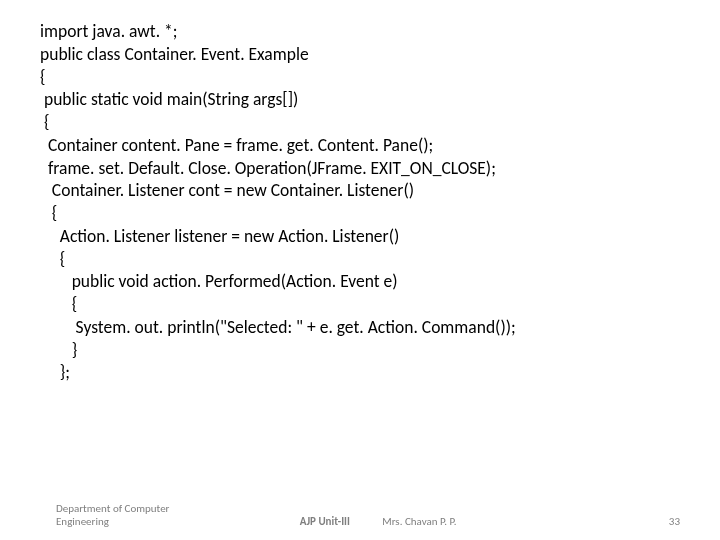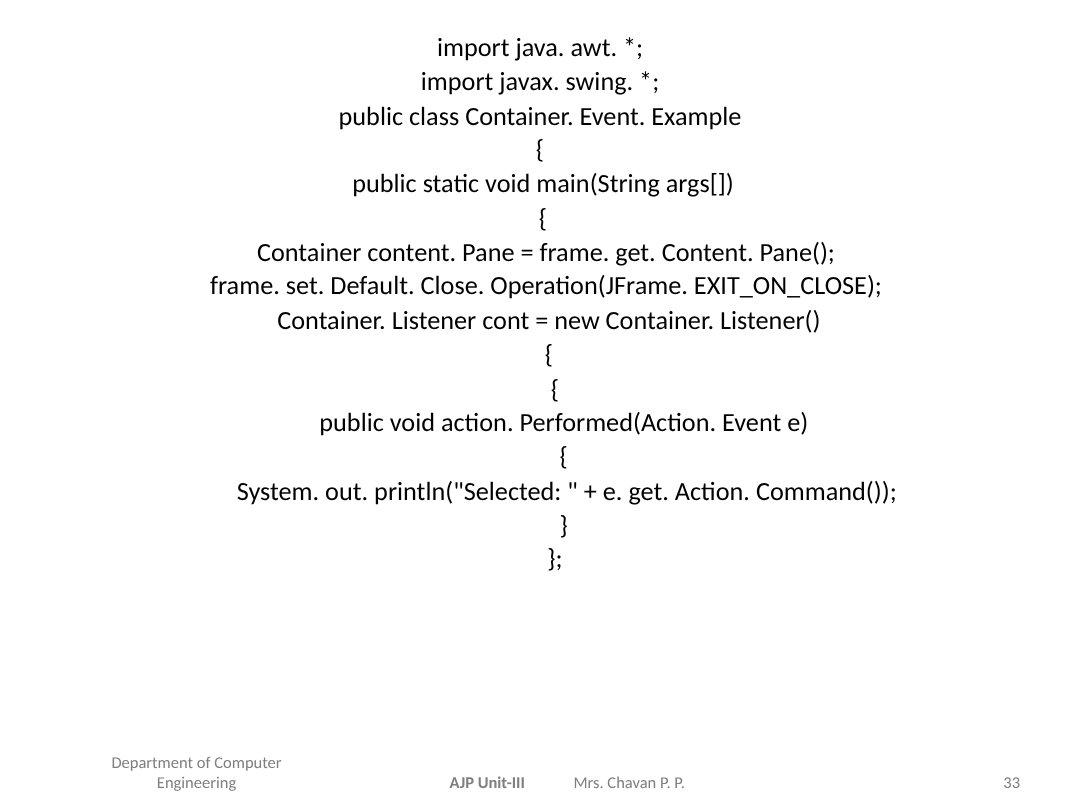--- a/index.html
+++ b/index.html
@@ -1,43 +1,43 @@
 <!DOCTYPE html>
 <html><head>
   <meta charset="utf-8">
   <style>
-    * { margin: 0; padding: 0; box-sizing: border-box; text-align: center; }
+    * { margin: 0; padding: 0; box-sizing: border-box; }
     html, body { width: 720px; height: 540px; background: #fff; font-family: Calibri, Arial, sans-serif; }
     .slide { position: relative; width: 720px; height: 540px; padding: 20px 40px 40px 40px; }
     .code-block { font-size: 17.5px; line-height: 1.3; color: #000; }
     .code-line { white-space: pre; }
     .footer { position: absolute; bottom: 12px; left: 0; width: 100%; font-size: 11px; color: #7f7f7f; }
     .footer-left { position: absolute; left: 56px; bottom: 0; width: 150px; line-height: 1.2; }
     .footer-center { position: absolute; left: 50%; transform: translateX(-120%); bottom: 0; font-weight: bold; }
     .footer-right-name { position: absolute; left: 50%; transform: translateX(30%); bottom: 0; margin-top: 23px; }
     .footer-page { position: absolute; right: 40px; bottom: 0; }
   </style>
 </head>
 <body>
 
 <div class="slide">
 
   <div class="code-block">
     <div class="code-line">import java. awt. *;</div>
-    <div class="code-line">import javax. swing. *;</div>
     <div class="code-line"></div>
     <div class="code-line">public class Container. Event. Example</div>
     <div class="code-line">{</div>
     <div class="code-line"> public static void main(String args[])</div>
     <div class="code-line"> {</div>
     <div class="code-line">  Container content. Pane = frame. get. Content. Pane();</div>
     <div class="code-line">  frame. set. Default. Close. Operation(JFrame. EXIT_ON_CLOSE);</div>
     <div class="code-line"></div>
     <div class="code-line">   Container. Listener cont = new Container. Listener()</div>
     <div class="code-line">   {</div>
+    <div class="code-line">     Action. Listener listener = new Action. Listener()</div>
     <div class="code-line">     {</div>
     <div class="code-line">        public void action. Performed(Action. Event e)</div>
     <div class="code-line">        {</div>
     <div class="code-line">         System. out. println("Selected: " + e. get. Action. Command());</div>
     <div class="code-line">        }</div>
     <div class="code-line">     };</div>
   </div>
 
   <div class="footer">
     <div class="footer-left">Department of Computer Engineering</div>

